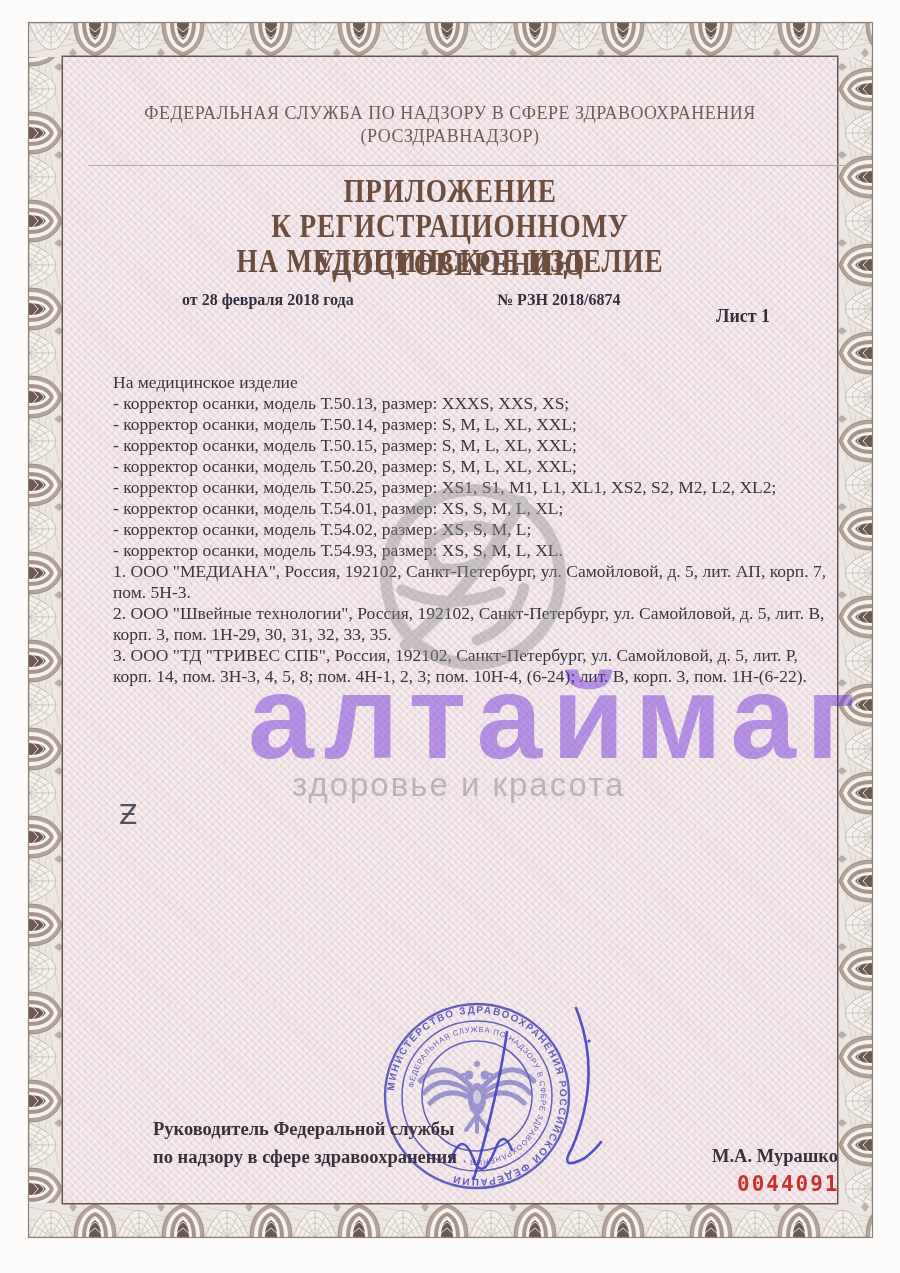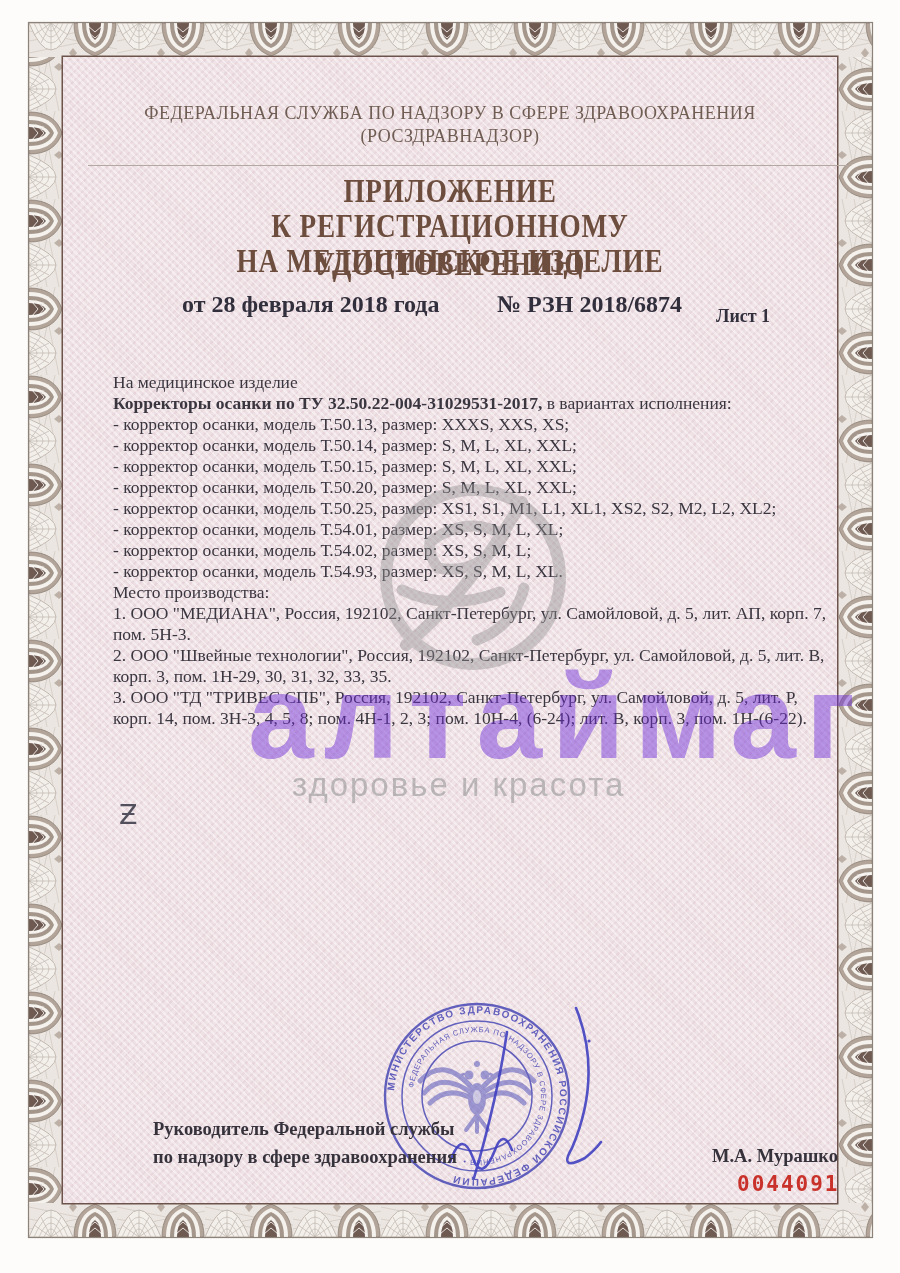--- a/index.html
+++ b/index.html
@@ -9,21 +9,21 @@
   .interior{left:63px;top:57px;width:774px;height:1146px;
      background-color:#f0e3e6;
      background-image:
        repeating-linear-gradient(45deg, rgba(255,255,255,.40) 0 2px, rgba(255,255,255,0) 2px 5px),
        repeating-linear-gradient(-45deg, rgba(208,178,190,.22) 0 2px, rgba(208,178,190,0) 2px 6px),
        repeating-linear-gradient(90deg, rgba(231,210,219,.25) 0 3px, rgba(231,210,219,0) 3px 7px);}
   .hdr{left:63px;width:774px;text-align:center;color:#6f5d53;font-size:18px;letter-spacing:.5px;}
   .rule{left:88px;top:165px;width:760px;height:1px;background:#b3a8a2;}
   .title{left:63px;width:774px;text-align:center;color:#6d4e3e;font-weight:bold;
          font-size:34px;letter-spacing:1px;transform:scaleX(.80);transform-origin:center;}
-  .dateline{color:#322f3d;font-weight:bold;font-size:24px;}
+  .dateline{color:#322f3d;font-weight:bold;font-size:16px;}
   .sheet{color:#322f3d;font-weight:600;font-size:18px;}
   .bodytext{left:113px;top:372px;width:722px;font-size:17.5px;line-height:21px;color:#3a3640;}
   .bodytext .b{font-weight:bold;}
   .handmark{left:119px;top:799px;font-size:27px;color:#52505c;font-family:"DejaVu Sans",sans-serif;}
   .wm-brand{left:248px;top:658px;font-family:"Liberation Sans",sans-serif;font-weight:bold;
             font-size:118px;line-height:118px;letter-spacing:10px;color:#6d28d9;opacity:.45;white-space:nowrap;}
   .wm-tag{left:292px;top:766px;font-family:"Liberation Sans",sans-serif;font-size:33px;
           letter-spacing:2px;color:#979797;opacity:.6;white-space:nowrap;}
   .foot{color:#36323c;font-weight:bold;font-size:18.5px;margin-left:36px;}
   .serial{left:737px;top:1172px;font-family:"DejaVu Sans Mono",monospace;font-size:21px;
@@ -89,30 +89,28 @@
   <div class="abs title" style="top:172px">ПРИЛОЖЕНИЕ</div>
   <div class="abs title" style="top:207px">К РЕГИСТРАЦИОННОМУ УДОСТОВЕРЕНИЮ</div>
   <div class="abs title" style="top:242px">НА МЕДИЦИНСКОЕ ИЗДЕЛИЕ</div>
 
   <div class="abs dateline" style="left:182px;top:291px">от  28 февраля 2018 года</div>
   <div class="abs dateline" style="left:497px;top:291px">№  РЗН 2018/6874</div>
   <div class="abs sheet" style="left:716px;top:306px">Лист  1</div>
 
   <div class="abs bodytext">
     <div>На медицинское изделие</div>
-    <div><span class="b">Корректоры осанки по ТУ 32.50.22-004-31029531-2017,</span><span> в вариантах исполнения:</span></div>
     <div>- корректор осанки, модель Т.50.13, размер: XXXS, XXS, XS;</div>
     <div>- корректор осанки, модель Т.50.14, размер: S, M, L, XL, XXL;</div>
     <div>- корректор осанки, модель Т.50.15, размер: S, M, L, XL, XXL;</div>
     <div>- корректор осанки, модель Т.50.20, размер: S, M, L, XL, XXL;</div>
     <div>- корректор осанки, модель Т.50.25, размер: XS1, S1, M1, L1, XL1, XS2, S2, M2, L2, XL2;</div>
     <div>- корректор осанки, модель Т.54.01, размер: XS, S, M, L, XL;</div>
     <div>- корректор осанки, модель Т.54.02, размер: XS, S, M, L;</div>
     <div>- корректор осанки, модель Т.54.93, размер: XS, S, M, L, XL.</div>
-    <div>Место производства:</div>
     <div>1. ООО "МЕДИАНА", Россия, 192102, Санкт-Петербург, ул. Самойловой, д. 5, лит. АП, корп. 7, пом. 5Н-3.</div>
     <div>2. ООО "Швейные технологии", Россия, 192102, Санкт-Петербург, ул. Самойловой, д. 5, лит. В, корп. 3, пом. 1Н-29, 30, 31, 32, 33, 35.</div>
     <div>3. ООО "ТД "ТРИВЕС СПБ", Россия, 192102, Санкт-Петербург, ул. Самойловой, д. 5, лит. Р, корп. 14, пом. 3Н-3, 4, 5, 8; пом. 4Н-1, 2, 3; пом. 10Н-4, (6-24); лит. В, корп. 3, пом. 1Н-(6-22).</div>
   </div>
 
   <div class="abs handmark">Ƶ</div>
 
   <svg class="abs" style="left:372px;top:480px;opacity:.42" width="205" height="196" viewBox="0 0 205 196">
     <circle cx="101" cy="97" r="87" fill="none" stroke="#8f8f8f" stroke-width="12"></circle>
     <path d="M34,165 Q95,115 150,22" fill="none" stroke="#8f8f8f" stroke-width="12" stroke-linecap="round"></path>

